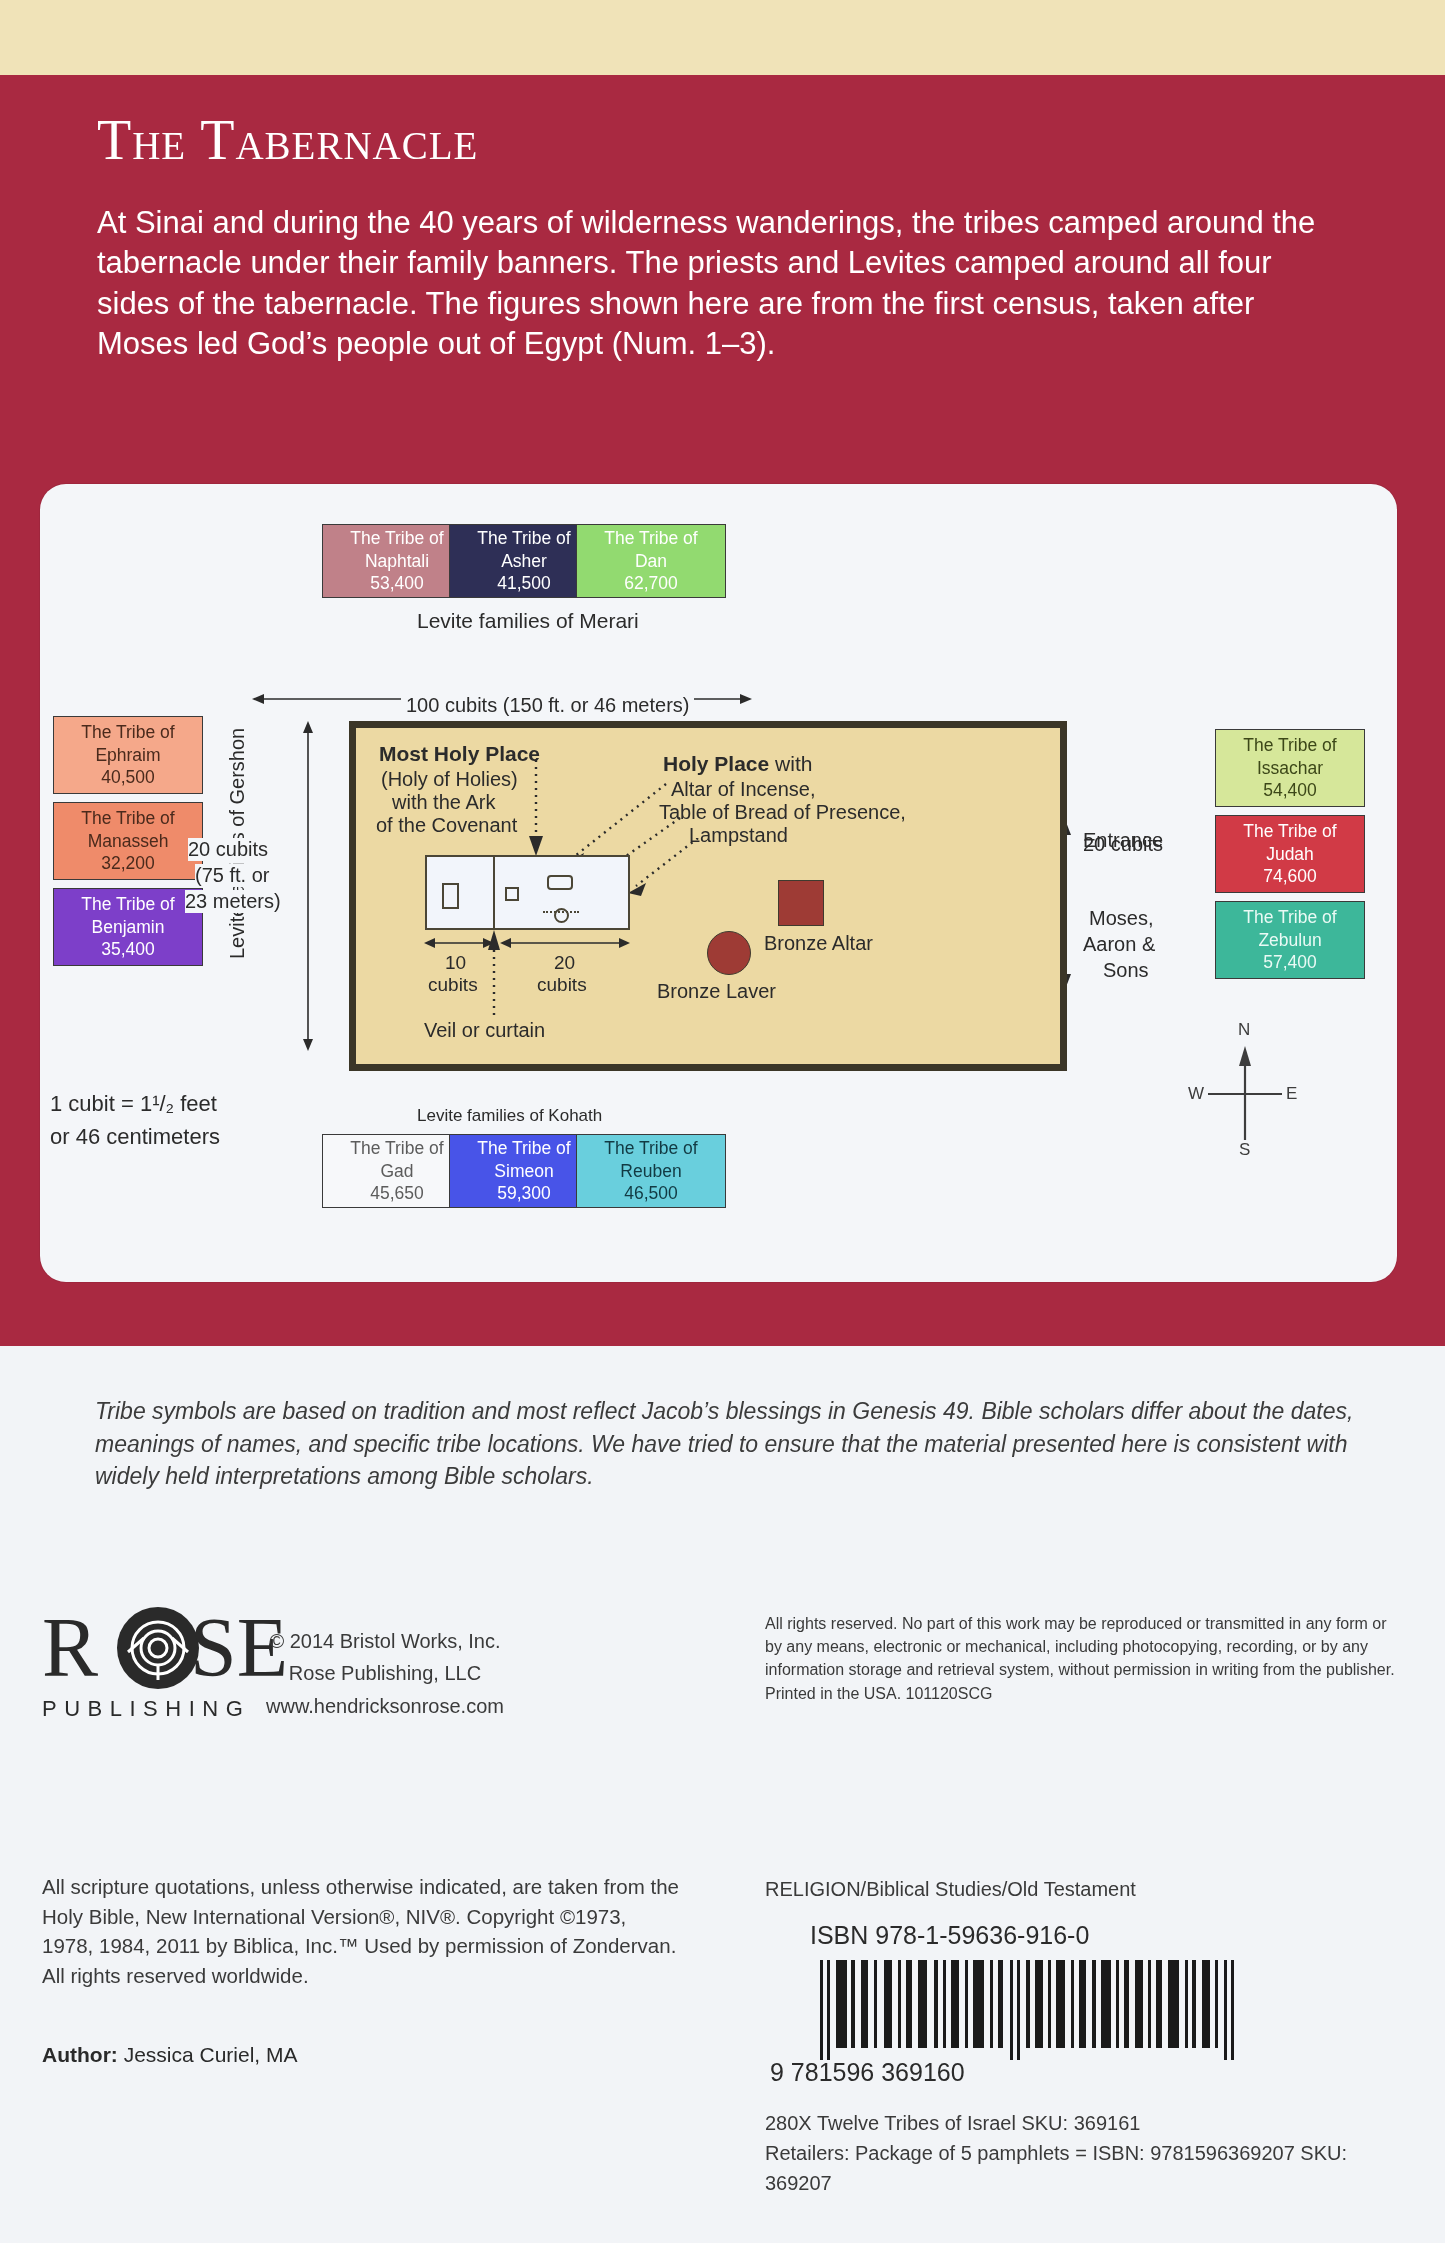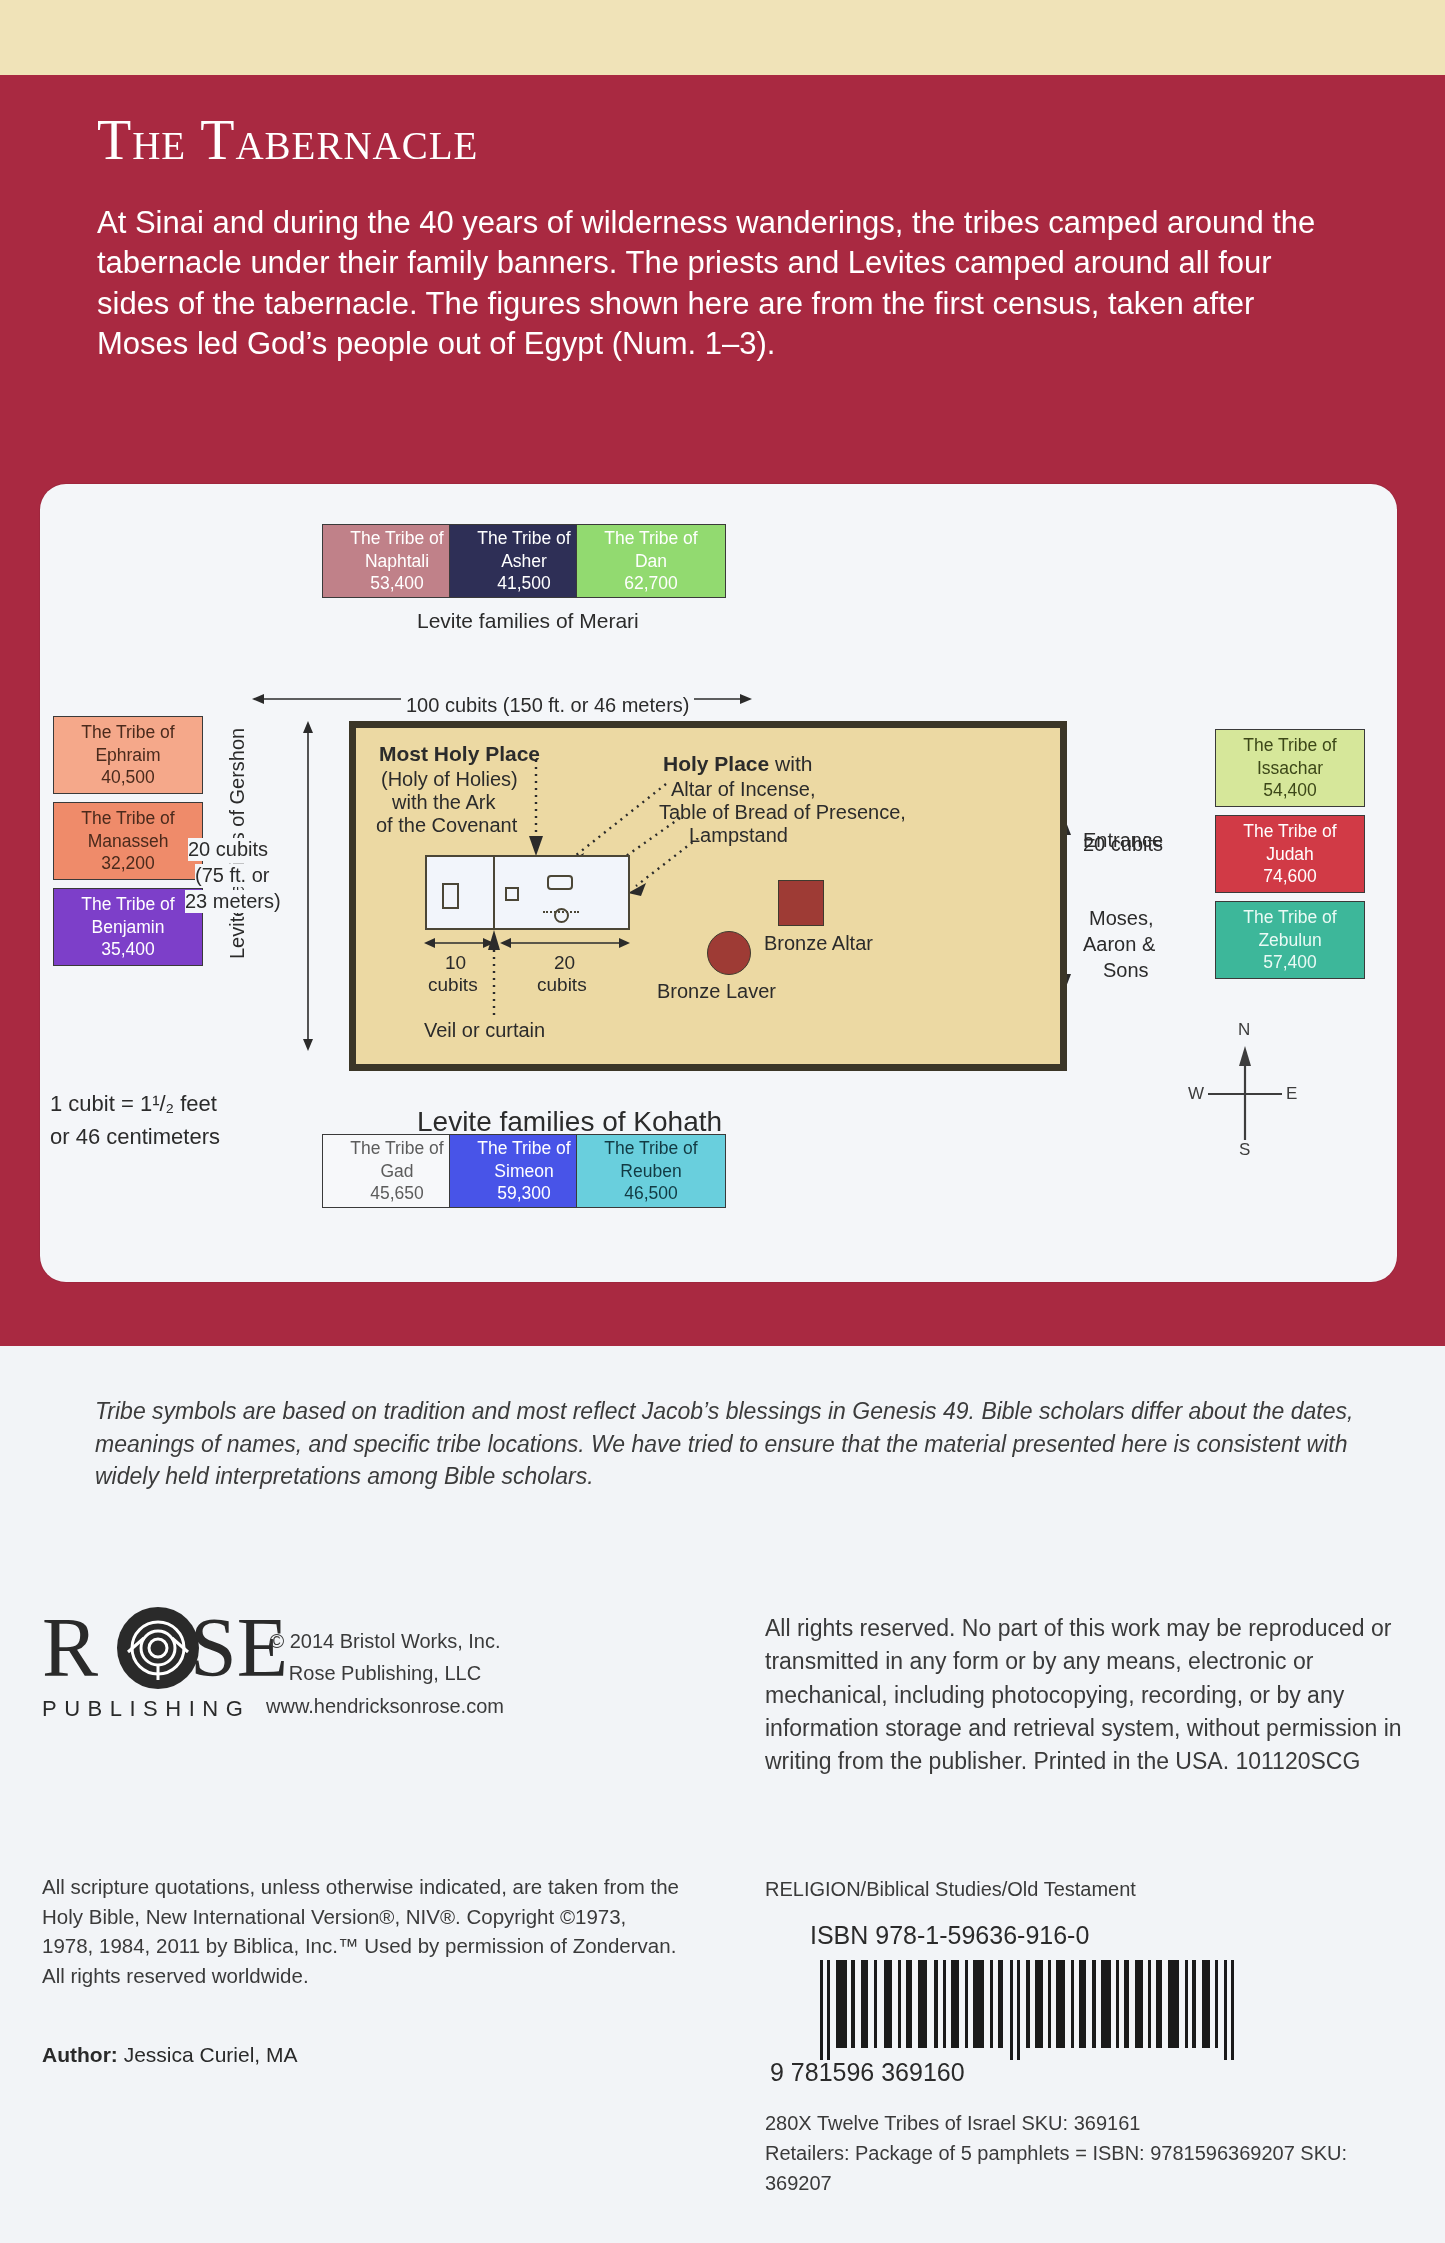--- a/index.html
+++ b/index.html
@@ -75,21 +75,21 @@
     font-style:italic; font-size:23px; line-height:1.42; color:#3b3b3b;
   }
   .rose-logo{position:absolute; left:42px; top:1602px; width:250px; height:165px;}
   .rose-sub{font-size:22px; letter-spacing:7.5px; color:#2a2a2a; margin-top:2px;}
   .imprint{
     position:absolute; left:240px; top:1625px; width:290px;
     font-size:20px; line-height:1.62; text-align:center; color:#3a3a3a;
   }
   .rights{
     position:absolute; left:765px; top:1612px; width:640px;
-    font-size:23px; line-height:1.45; color:#3a3a3a;
+    font-size:16px; line-height:1.45; color:#3a3a3a;
   }
   .scripture{
     position:absolute; left:42px; top:1872px; width:640px;
     font-size:20.5px; line-height:1.45; color:#3a3a3a;
   }
   .author{position:absolute; left:42px; top:2043px; font-size:21px; color:#2a2a2a;}
   .author b{font-weight:bold;}
   .bisac{position:absolute; left:765px; top:1878px; font-size:20px; color:#3a3a3a;}
   .isbn-text{position:absolute; left:810px; top:1921px; font-size:25px; color:#2a2a2a;}
   .barcode{position:absolute; left:818px; top:1960px; width:510px; height:100px;}
@@ -162,21 +162,21 @@
     <span class="l1">The Tribe of</span>
     <span>Judah</span>
     <span>74,600</span>
   </div>
   <div class="tbox" style="left:1175px; top:417px; width:148px; height:76px; background:#3db79a; color:#eafaf5;">
     <span class="l1">The Tribe of</span>
     <span>Zebulun</span>
     <span>57,400</span>
   </div>
 
-  <div class="lbl" style="left:377px; top:622px; font-size:28px;">Levite families of Kohath</div>
+  <div class="lbl" style="left:377px; top:622px; font-size:17px;">Levite families of Kohath</div>
   <div class="tbox" style="left:282px; top:650px; width:148px; height:72px; background:#f7f8fa; color:#5c5c5c;">
     <span class="l1">The Tribe of</span>
     <span>Gad</span>
     <span>45,650</span>
   </div>
   <div class="tbox" style="left:409px; top:650px; width:148px; height:72px; background:#4854e8; color:#ffffff;">
     <span class="l1">The Tribe of</span>
     <span>Simeon</span>
     <span>59,300</span>
   </div>

